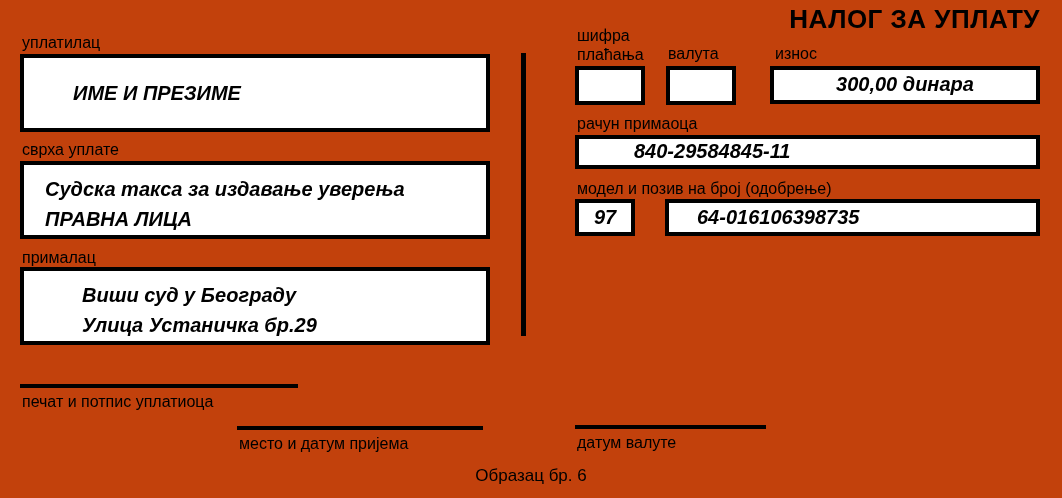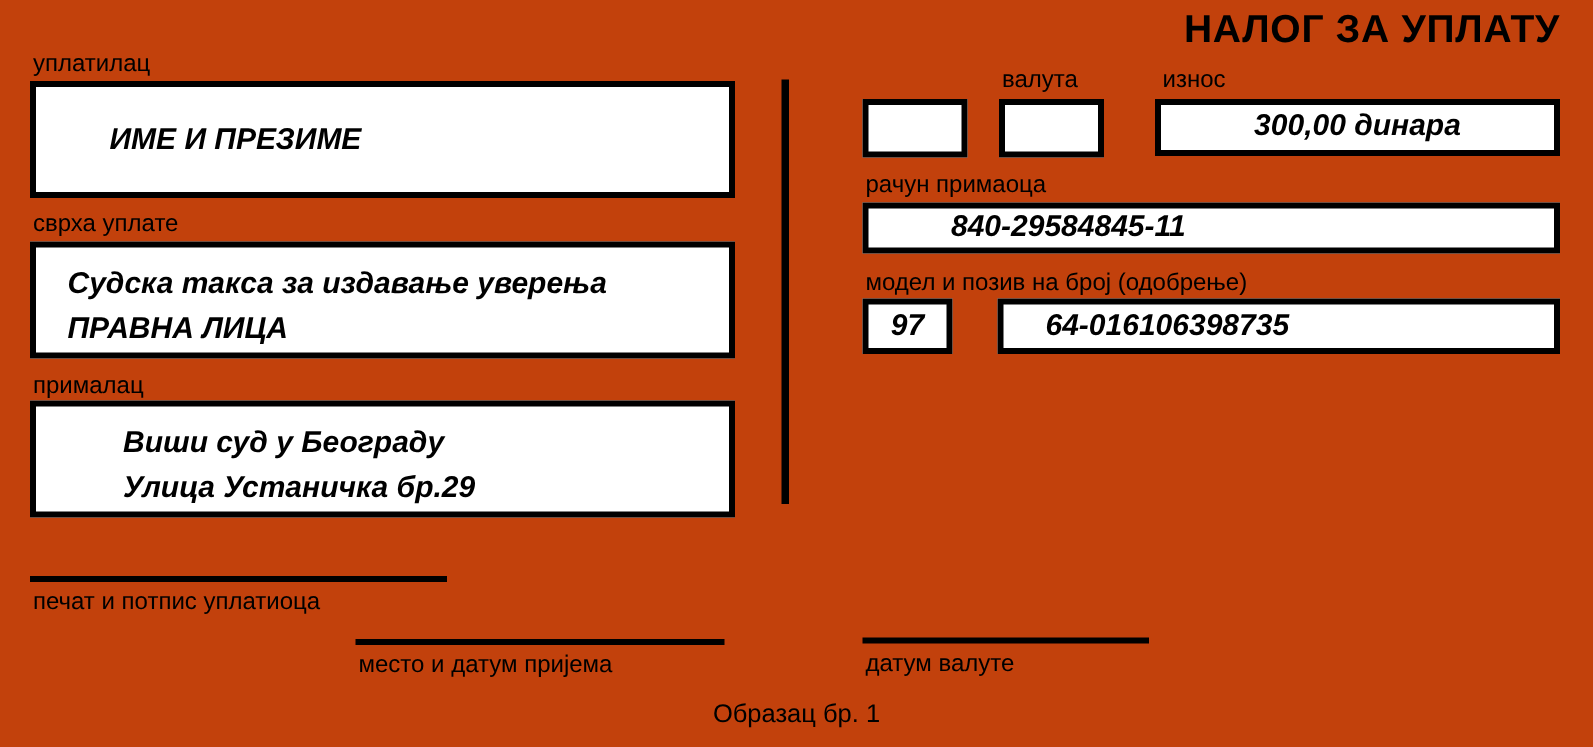--- a/index.html
+++ b/index.html
@@ -70,20 +70,21 @@
   </div>
 
   <div class="line" style="left:20px;top:384px;width:278px;"></div>
   <div class="label" style="left:22px;top:392px;">печат и потпис уплатиоца</div>
 
   <div class="line" style="left:237px;top:426px;width:246px;"></div>
   <div class="label" style="left:239px;top:434px;">место и датум пријема</div>
 
   <div class="divider"></div>
 
+  <div class="label wrap" style="left:577px;top:26px;width:78px;">шифра плаћања</div>
   <div class="box" style="left:575px;top:66px;width:70px;height:39px;">
     <div class="value" style="text-align:center;line-height:31px;"></div>
   </div>
 
   <div class="label" style="left:668px;top:44px;">валута</div>
   <div class="box" style="left:666px;top:66px;width:70px;height:39px;">
     <div class="value" style="text-align:center;line-height:31px;"></div>
   </div>
 
   <div class="label" style="left:775px;top:44px;">износ</div>
@@ -100,15 +101,15 @@
   <div class="box" style="left:575px;top:199px;width:60px;height:37px;">
     <div class="value" style="text-align:center;line-height:28px;">97</div>
   </div>
   <div class="box" style="left:665px;top:199px;width:375px;height:37px;">
     <div class="value" style="padding-left:28px;line-height:28px;">64-016106398735</div>
   </div>
 
   <div class="line" style="left:575px;top:425px;width:191px;"></div>
   <div class="label" style="left:577px;top:433px;">датум валуте</div>
 
-  <div class="footer">Образац бр. 1</div>
+  <div class="footer">Образац бр. 6</div>
 
 </div>
 
 </body></html>

